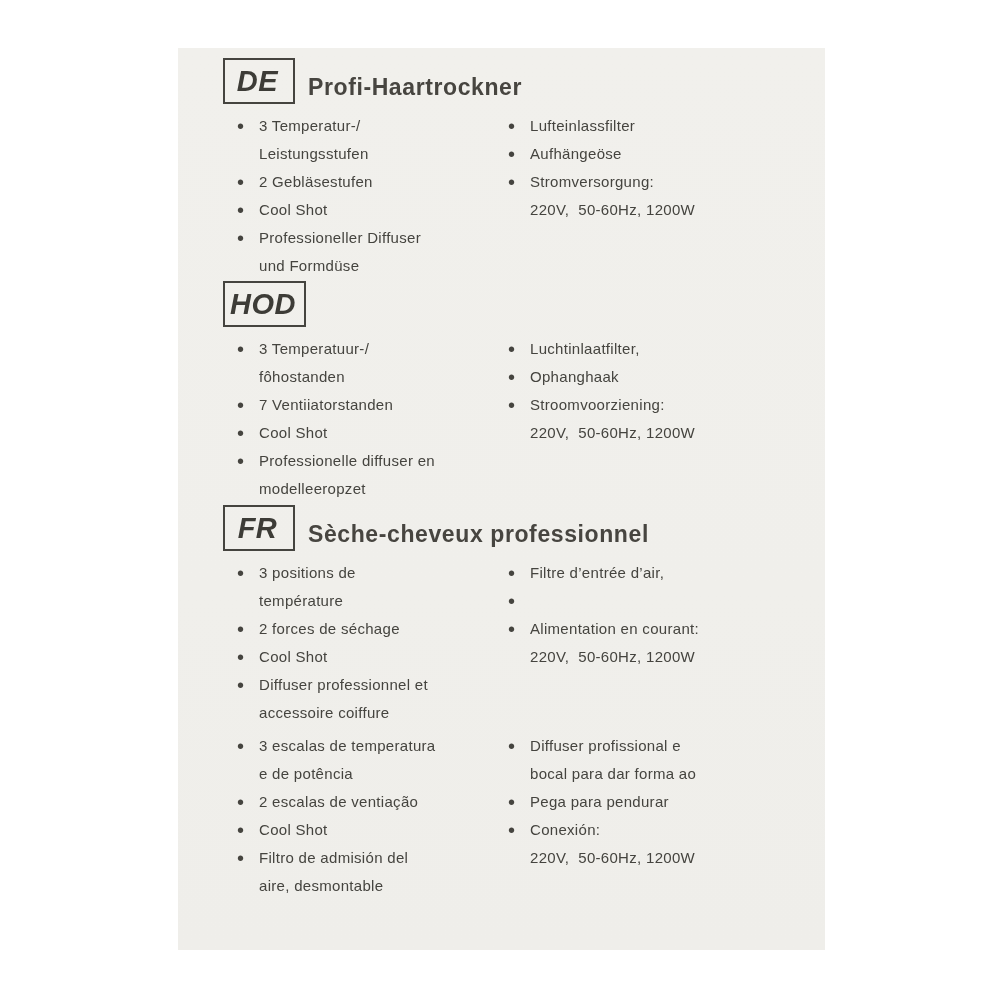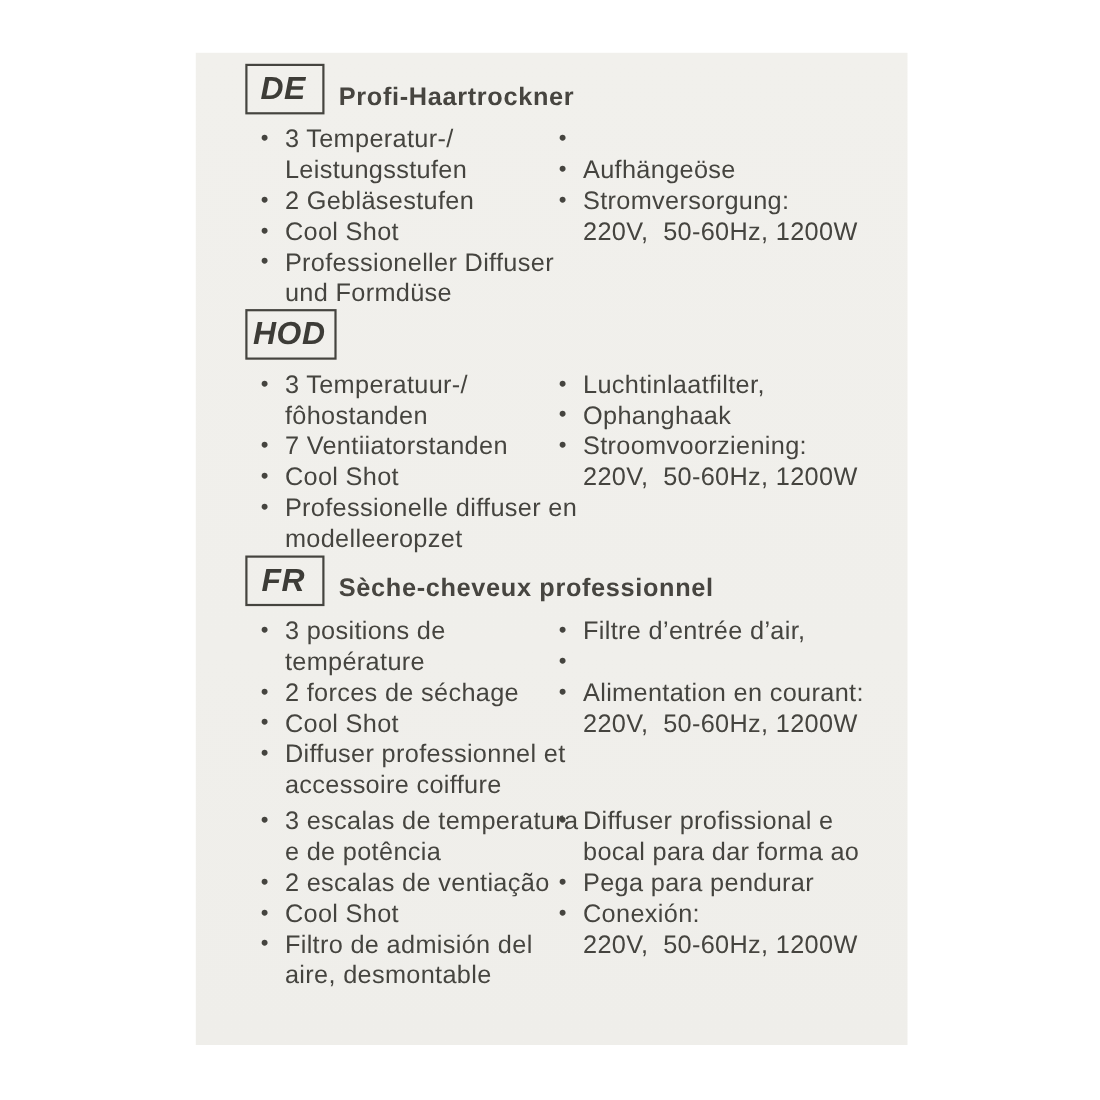--- a/index.html
+++ b/index.html
@@ -91,21 +91,21 @@
   }
   .bullet {
     flex: none;
     width: 22px;
     font-size: 20px;
     line-height: 28px;
     color: #45443f;
   }
   .txt {
     white-space: pre;
-    font-size: 23px;
+    font-size: 15px;
     line-height: 28px;
     letter-spacing: 0.3px;
     color: #45443f;
   }
 </style>
 </head>
 <body>
 
 <div class="page">
   <div class="card">
@@ -134,20 +134,21 @@
           </li>
           <li class="item">
             <span class="bullet">•</span>
             <span class="txt">Professioneller Diffuser
 und Formdüse</span>
           </li>
         </ul>
         <ul class="col col-right">
           <li class="item">
             <span class="bullet">•</span>
+            <span class="txt">Lufteinlassfilter</span>
           </li>
           <li class="item">
             <span class="bullet">•</span>
             <span class="txt">Aufhängeöse</span>
           </li>
           <li class="item">
             <span class="bullet">•</span>
             <span class="txt">Stromversorgung:
 220V,  50-60Hz, 1200W</span>
           </li>

